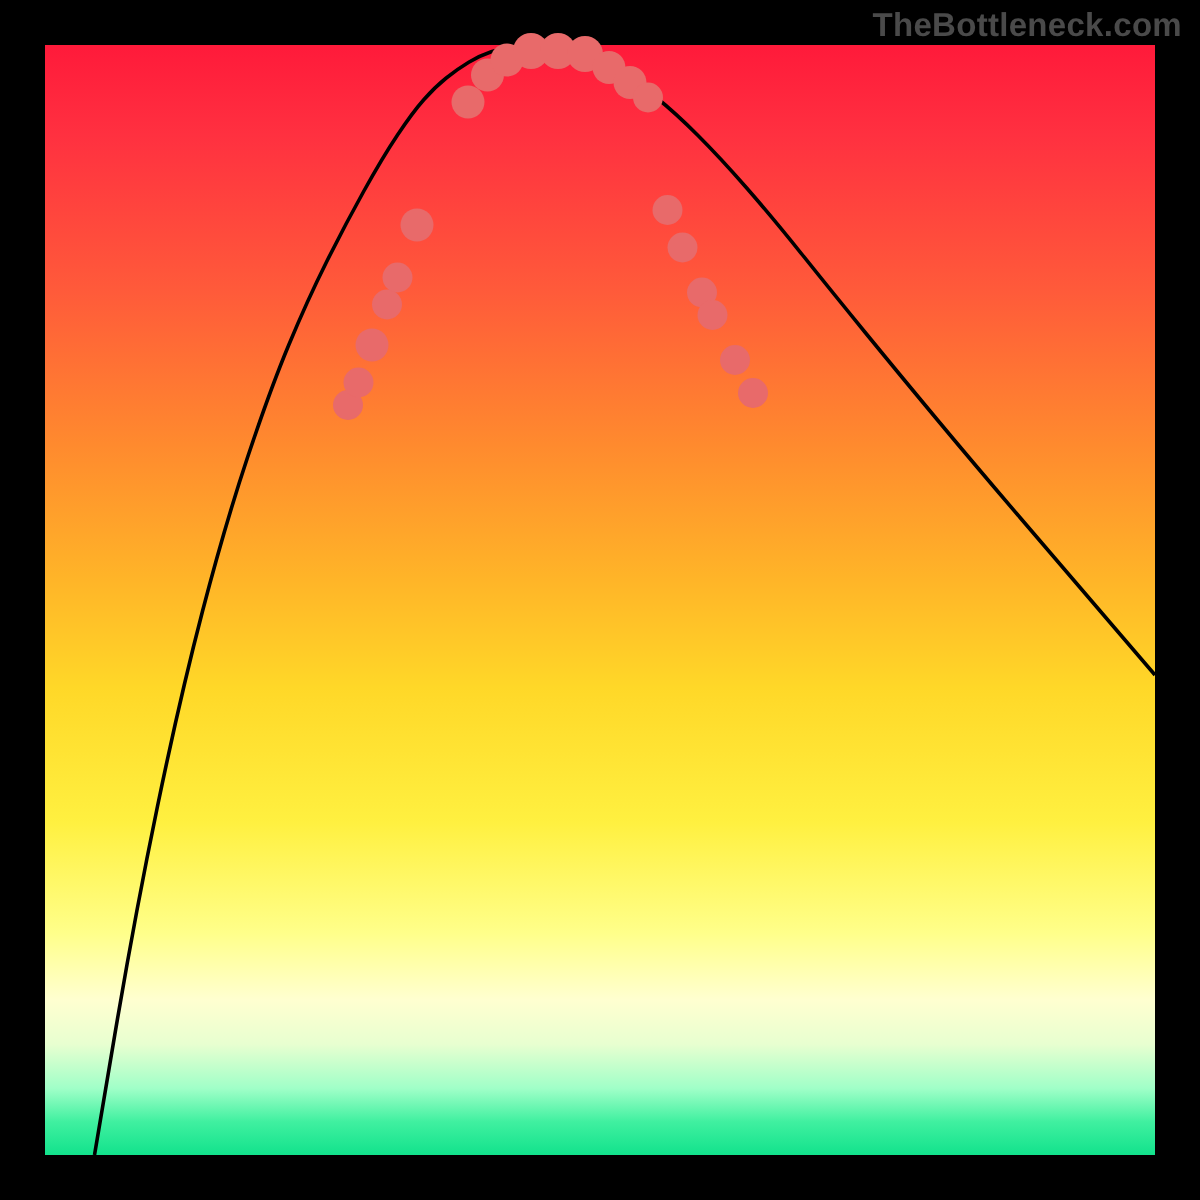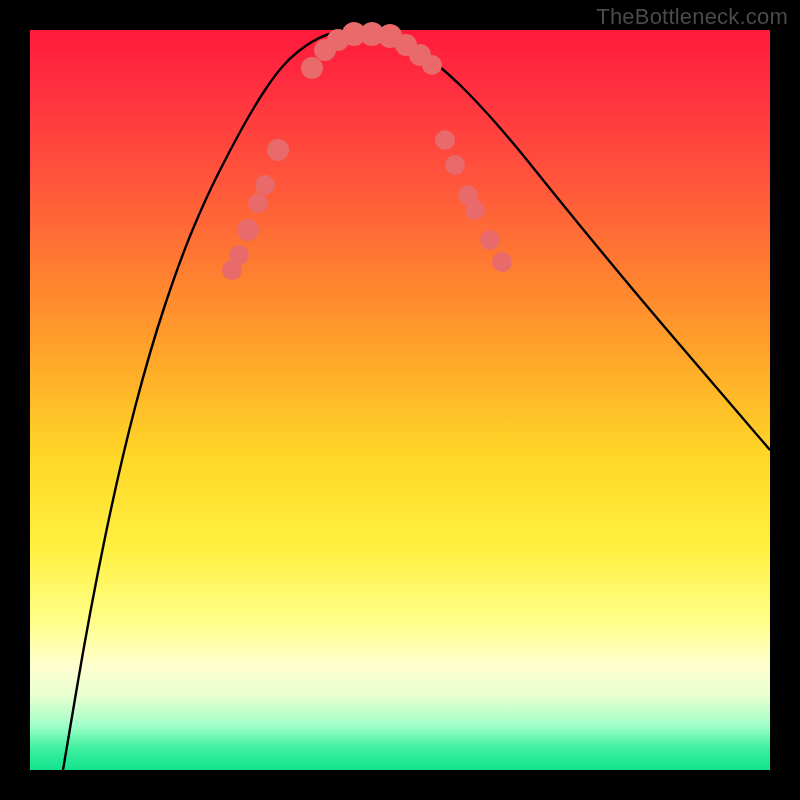--- a/index.html
+++ b/index.html
@@ -40,21 +40,21 @@
       #a0ffc8 94%,
       #40f0a0 97%,
       #12e28c 100%
     );
   }
   .watermark {
     position: absolute;
     top: 4px;
     right: 12px;
     font-size: 22px;
-    font-weight: 400;
+    font-weight: 700;
     color: #4a4a4a;
     letter-spacing: 0.2px;
     user-select: none;
   }
   svg.curve-layer {
     position: absolute;
     top: 0;
     left: 0;
     width: 740px;
     height: 740px;

